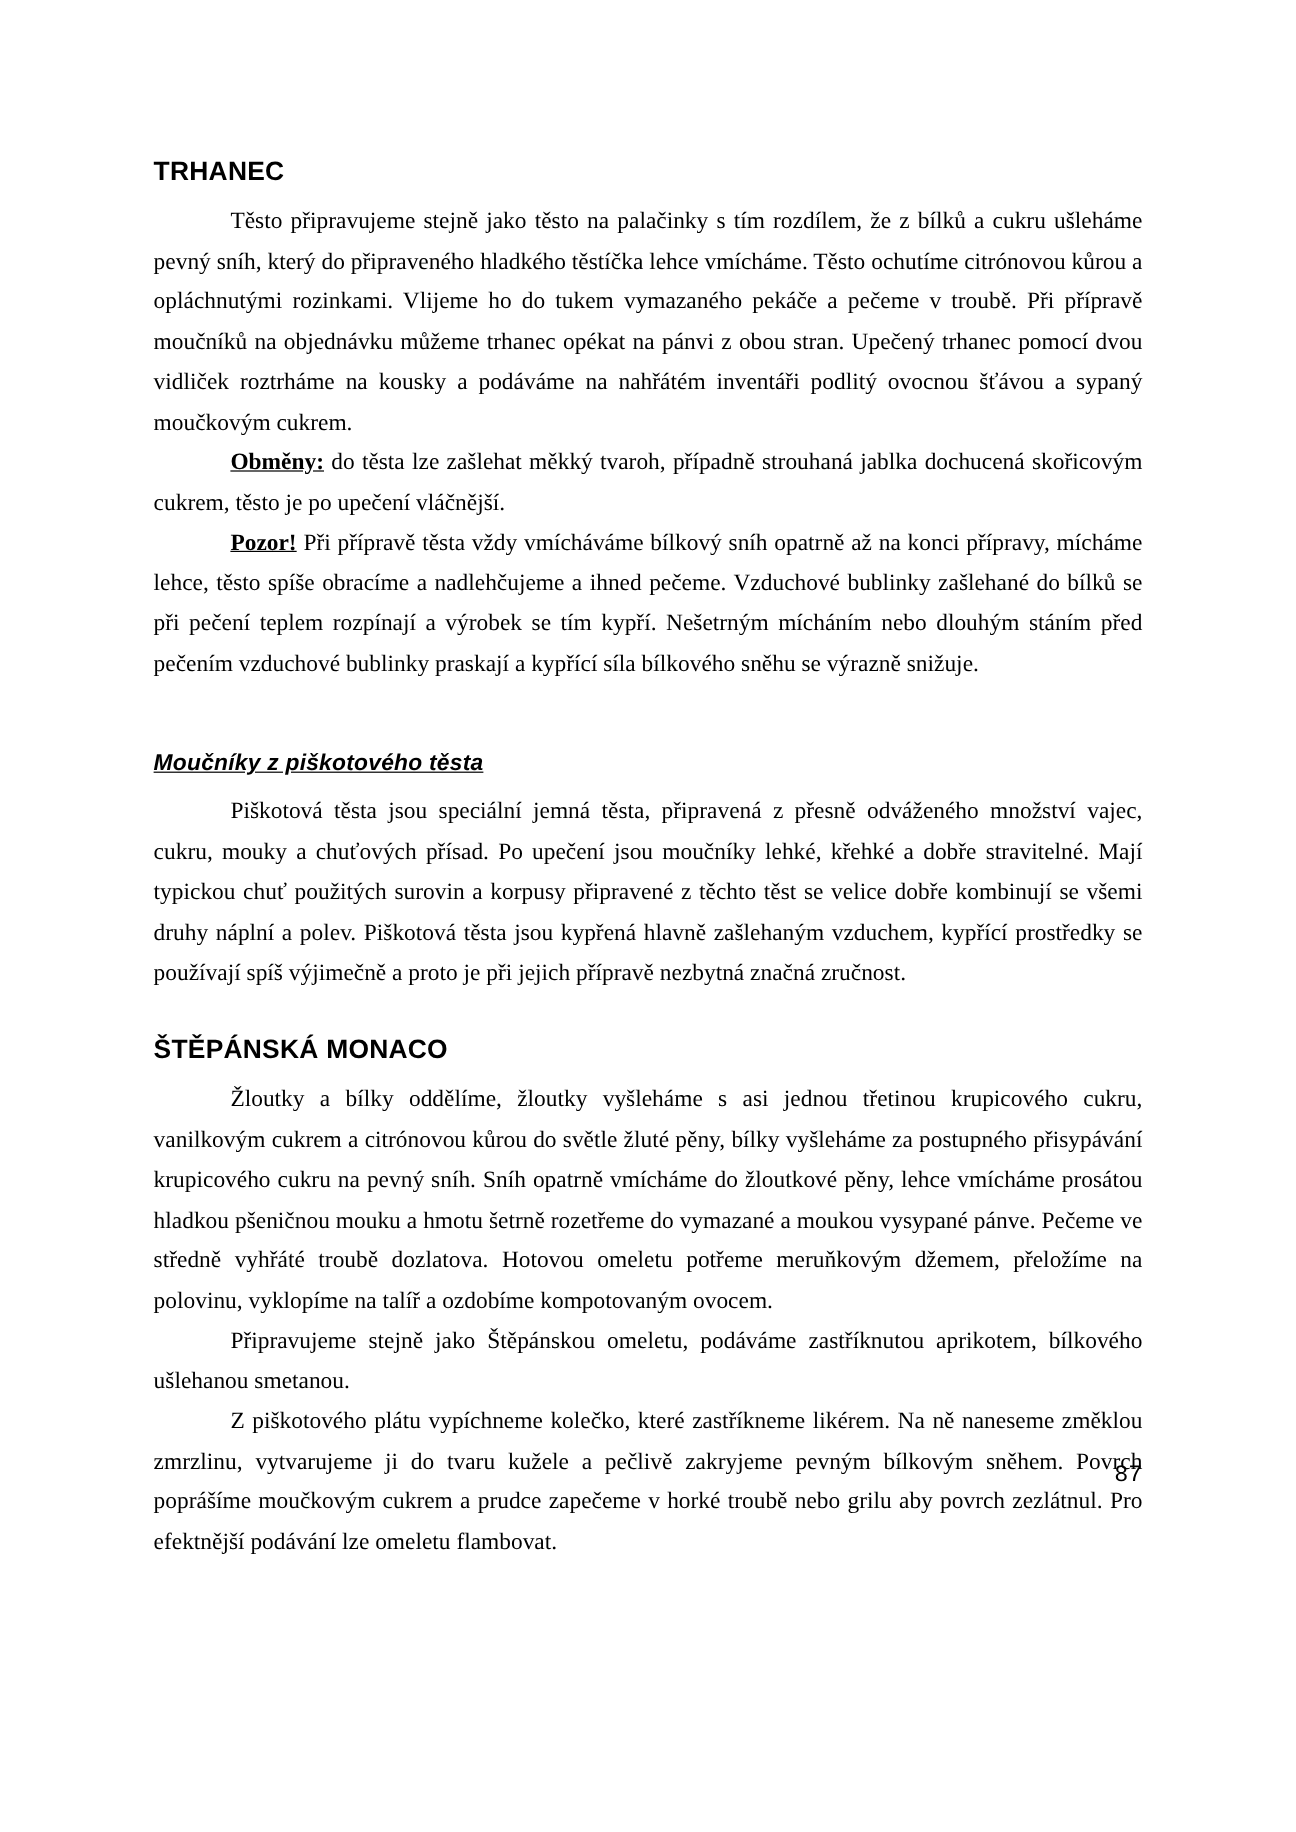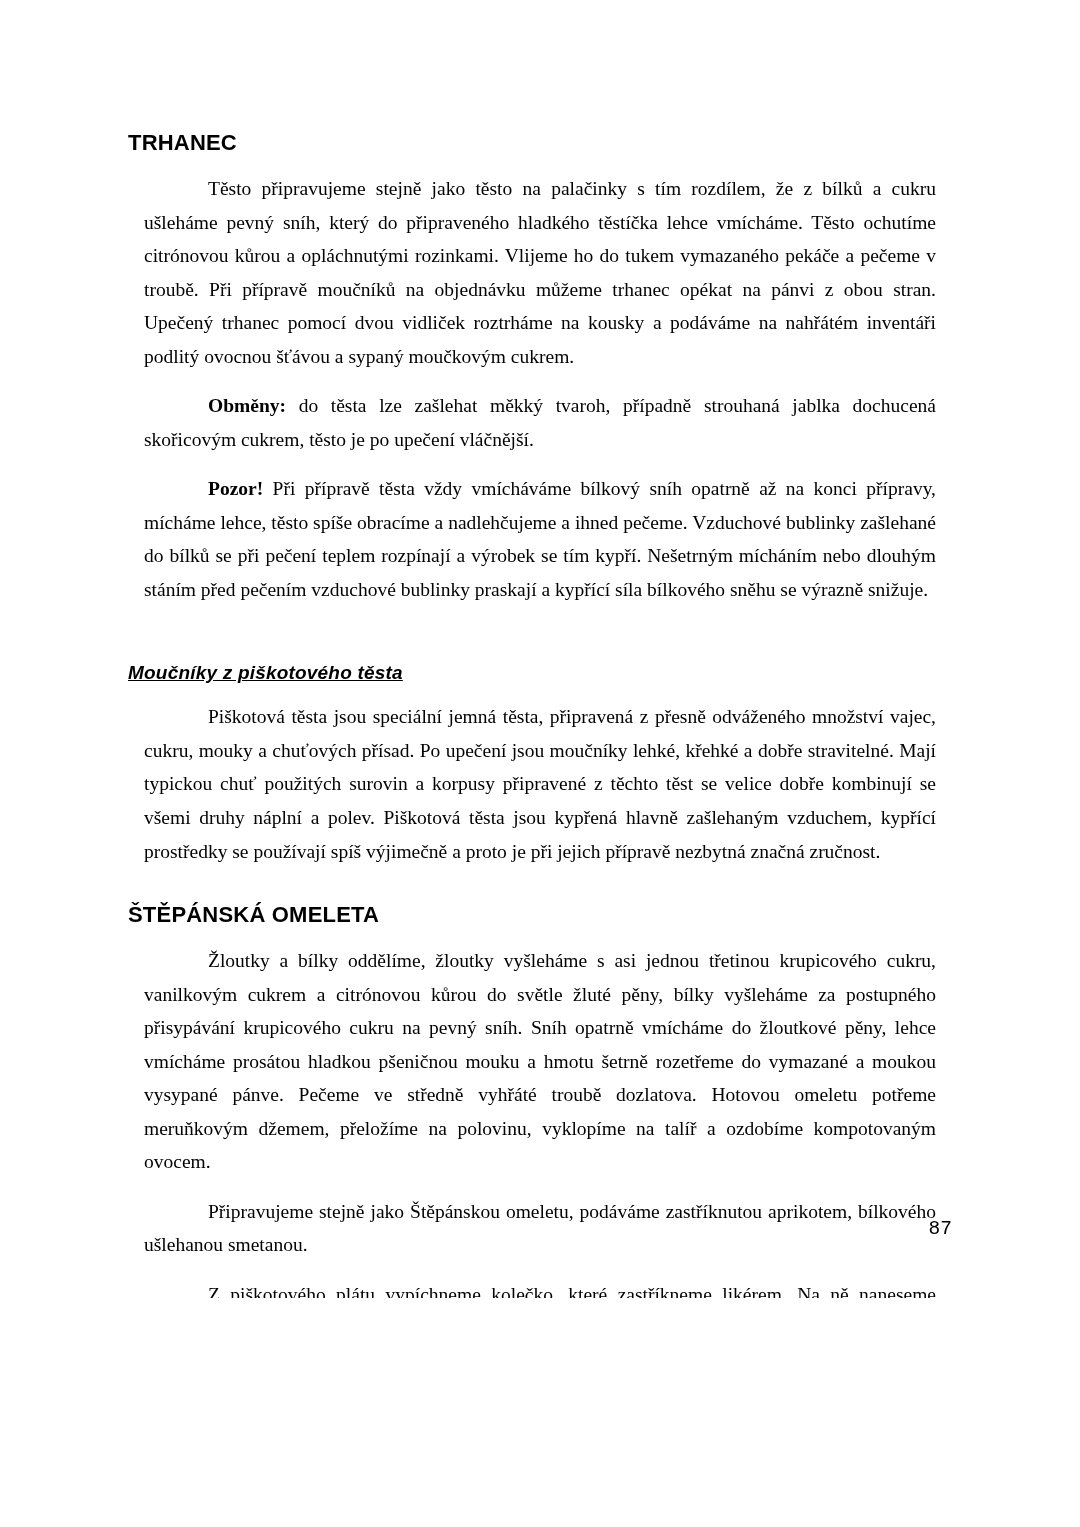--- a/index.html
+++ b/index.html
@@ -32,27 +32,28 @@
   .chapter-title {
     font-family: "Liberation Sans", sans-serif;
     font-size: 19px;
     font-weight: bold;
     font-style: italic;
     text-decoration: underline;
     margin: 56px 0 12px 0;
     letter-spacing: 0.2px;
   }
   p.body-text {
-    margin: 16px;
+    margin: 0;
     text-align: justify;
     line-height: 1.72;
     text-indent: 64px;
   }
   .lead {
     font-weight: bold;
+    text-decoration: underline;
   }
   .page-number {
     position: absolute;
     right: 128px;
     bottom: 58px;
     font-family: Liberation Mono, monospace;
     font-size: 19.5px;
   }
 </style>
 </head>
@@ -70,21 +71,21 @@
       <span class="lead">Pozor!</span><span> Při přípravě těsta vždy vmícháváme bílkový sníh opatrně až na konci přípravy, mícháme lehce, těsto spíše obracíme a nadlehčujeme a ihned pečeme. Vzduchové bublinky zašlehané do bílků se při pečení teplem rozpínají a výrobek se tím kypří. Nešetrným mícháním nebo dlouhým stáním před pečením vzduchové bublinky praskají a kypřící síla bílkového sněhu se výrazně snižuje.</span>
     </p>
   </section>
 
   <section>
     <h1 class="chapter-title">Moučníky z piškotového těsta</h1>
     <p class="body-text">Piškotová těsta jsou speciální jemná těsta, připravená z přesně odváženého množství vajec, cukru, mouky a chuťových přísad. Po upečení jsou moučníky lehké, křehké a dobře stravitelné. Mají typickou chuť použitých surovin a korpusy připravené z těchto těst se velice dobře kombinují se všemi druhy náplní a polev. Piškotová těsta jsou kypřená hlavně zašlehaným vzduchem, kypřící prostředky se používají spíš výjimečně a proto je při jejich přípravě nezbytná značná zručnost.</p>
   </section>
 
   <section>
-    <h2 class="section-title">ŠTĚPÁNSKÁ OMELETA</h2>
+    <h2 class="section-title">ŠTĚPÁNSKÁ MONACO</h2>
     <p class="body-text">Žloutky a bílky oddělíme, žloutky vyšleháme s asi jednou třetinou krupicového cukru, vanilkovým cukrem a citrónovou kůrou do světle žluté pěny, bílky vyšleháme za postupného přisypávání krupicového cukru na pevný sníh. Sníh opatrně vmícháme do žloutkové pěny, lehce vmícháme prosátou hladkou pšeničnou mouku a hmotu šetrně rozetřeme do vymazané a moukou vysypané pánve. Pečeme ve středně vyhřáté troubě dozlatova. Hotovou omeletu potřeme meruňkovým džemem, přeložíme na polovinu, vyklopíme na talíř a ozdobíme kompotovaným ovocem.</p>
   </section>
 
   <section>
     <p class="body-text">Připravujeme stejně jako Štěpánskou omeletu, podáváme zastříknutou aprikotem, bílkového ušlehanou smetanou.</p>
   </section>
 
   <section>
     <p class="body-text">Z piškotového plátu vypíchneme kolečko, které zastříkneme likérem. Na ně naneseme změklou zmrzlinu, vytvarujeme ji do tvaru kužele a pečlivě zakryjeme pevným bílkovým sněhem. Povrch poprášíme moučkovým cukrem a prudce zapečeme v horké troubě nebo grilu aby povrch zezlátnul. Pro efektnější podávání lze omeletu flambovat.</p>
   </section>

